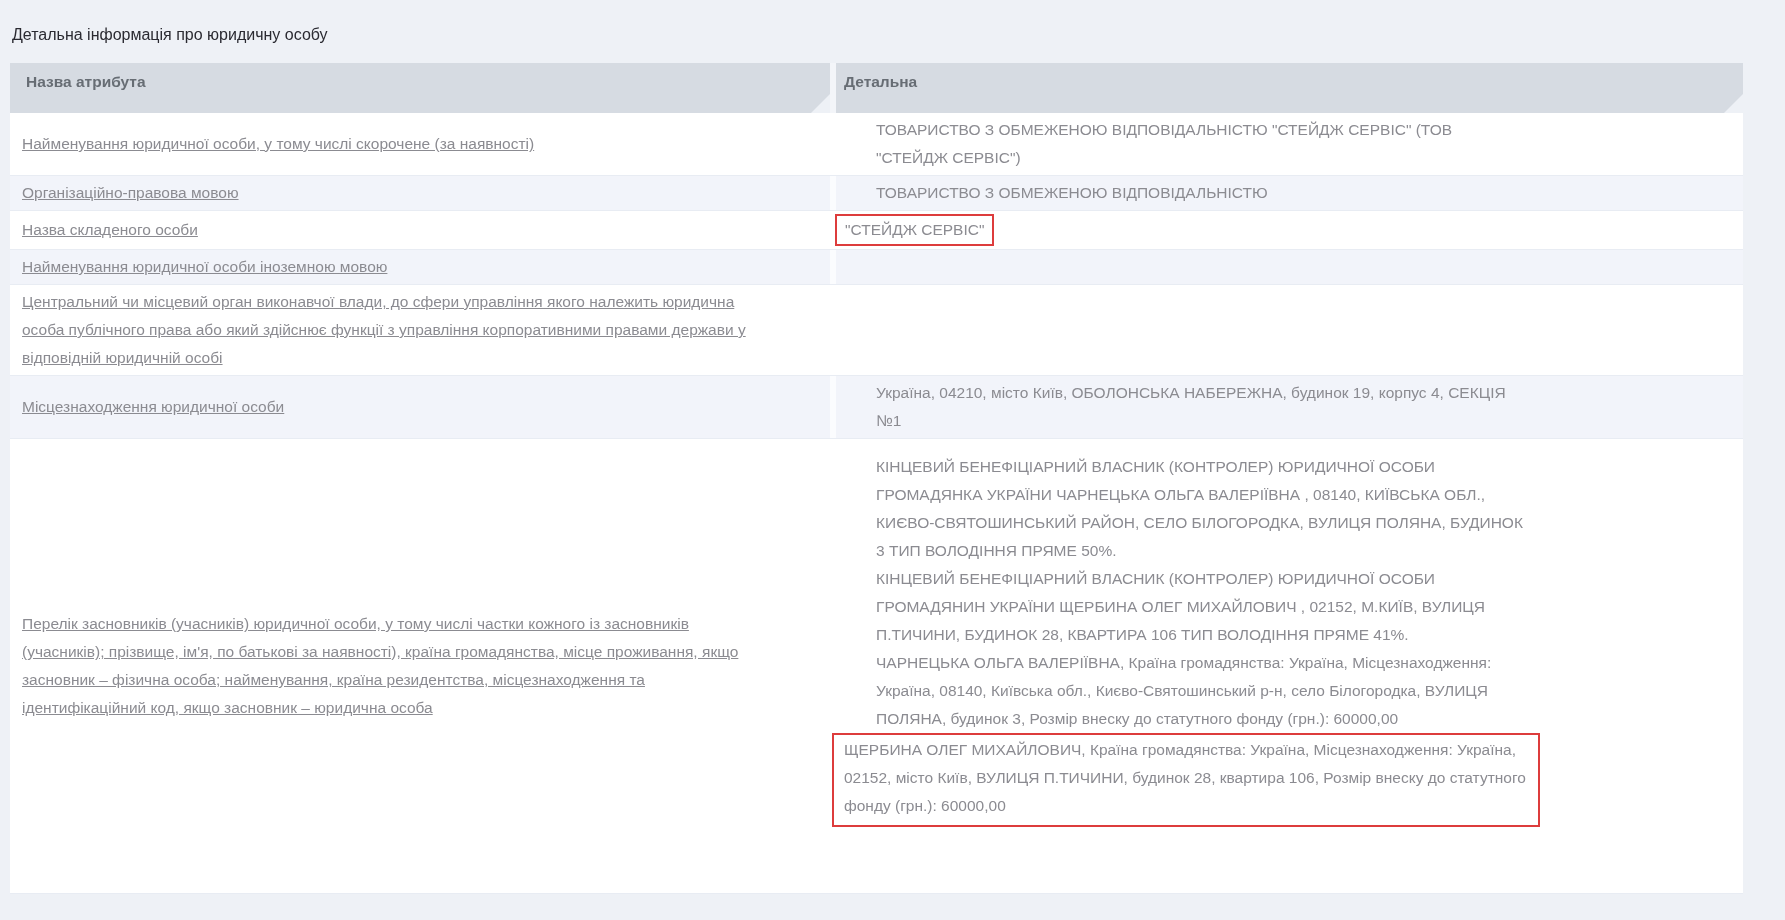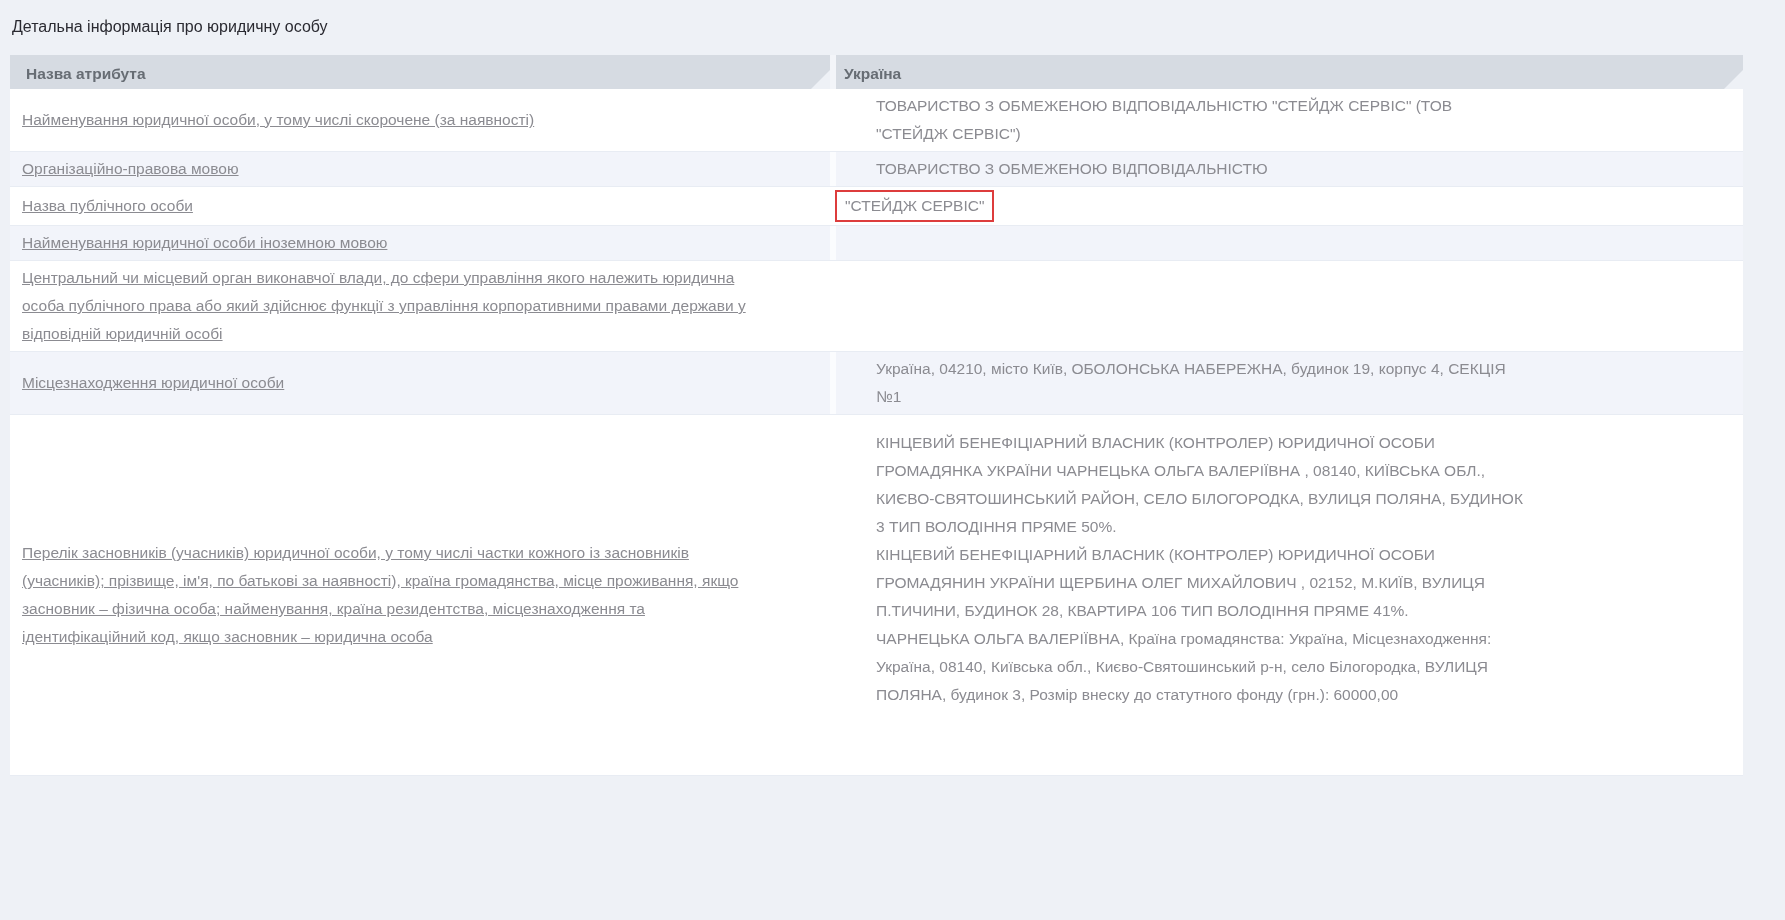--- a/index.html
+++ b/index.html
@@ -3,33 +3,33 @@
 <meta charset="utf-8">
 <style>
   html,body{margin:0;padding:0;}
   body{
     width:1785px;height:920px;overflow:hidden;
     background:#eef1f6;
     font-family:"Liberation Sans","DejaVu Sans",sans-serif;
     -webkit-font-smoothing:antialiased;
   }
   .page-title{
-    margin:18px 0 0 12px;
+    margin:26px 0 0 12px;
     height:37px;
     font-size:16px;
     color:#2a2a31;
   }
   .grid{
     margin-left:10px;
     width:1733px;
   }
   
   .thead{
     display:flex;
-    height:34px;
+    height:50px;
     justify-content:flex-end;
   }
   .th{
     position:relative;
     background:#d6dbe2;
     box-sizing:border-box;
     padding:10px 0 0 16px;
     font-size:15.5px;
     font-weight:bold;
     color:#676d74;
@@ -97,21 +97,21 @@
   <div class="page-title">Детальна інформація про юридичну особу</div>
 
   <div class="grid">
     <div class="thead">
       <div class="th th-label">
         <span>Назва атрибута</span>
         <i class="corner"></i>
       </div>
       <div class="col-gap"></div>
       <div class="th th-value">
-        <span>Україна</span>
+        <span>Детальна</span>
         <i class="corner"></i>
       </div>
     </div>
 
     <div id="rows">
   <div class="row">
     <div class="cell-label">Найменування юридичної особи, у тому числі скорочене (за наявності)</div>
     <div class="row-gap"></div>
     <div class="cell-value">
             <div class="vpart">ТОВАРИСТВО З ОБМЕЖЕНОЮ ВІДПОВІДАЛЬНІСТЮ "СТЕЙДЖ СЕРВІС" (ТОВ "СТЕЙДЖ СЕРВІС")</div>
@@ -122,21 +122,21 @@
   <div class="row">
     <div class="cell-label">Організаційно-правова мовою</div>
     <div class="row-gap"></div>
     <div class="cell-value">
             <div class="vpart">ТОВАРИСТВО З ОБМЕЖЕНОЮ ВІДПОВІДАЛЬНІСТЮ</div>
           </div>
     <div class="cell-fill"></div>
   </div>
 
   <div class="row">
-    <div class="cell-label">Назва публічного особи</div>
+    <div class="cell-label">Назва складеного особи</div>
     <div class="row-gap"></div>
     <div class="cell-value"><span class="vpart red-inline" style="border-color: rgb(221, 60, 60);">"СТЕЙДЖ СЕРВІС"</span></div>
     <div class="cell-fill"></div>
   </div>
 
   <div class="row">
     <div class="cell-label">Найменування юридичної особи іноземною мовою</div>
     <div class="row-gap"></div>
     <div class="cell-value"></div>
     <div class="cell-fill"></div>
@@ -160,19 +160,20 @@
   </div>
 
 
   <div class="row tall">
     <div class="cell-label">Перелік засновників (учасників) юридичної особи, у тому числі частки кожного із засновників (учасників); прізвище, ім'я, по батькові за наявності), країна громадянства, місце проживання, якщо засновник – фізична особа; найменування, країна резидентства, місцезнаходження та ідентифікаційний код, якщо засновник – юридична особа</div>
     <div class="row-gap"></div>
     <div class="cell-value">
             <div class="vpart">КІНЦЕВИЙ БЕНЕФІЦІАРНИЙ ВЛАСНИК (КОНТРОЛЕР) ЮРИДИЧНОЇ ОСОБИ ГРОМАДЯНКА УКРАЇНИ ЧАРНЕЦЬКА ОЛЬГА ВАЛЕРІЇВНА , 08140, КИЇВСЬКА ОБЛ., КИЄВО-СВЯТОШИНСЬКИЙ РАЙОН, СЕЛО БІЛОГОРОДКА, ВУЛИЦЯ ПОЛЯНА, БУДИНОК 3 ТИП ВОЛОДІННЯ ПРЯМЕ 50%.</div>
             <div class="vpart">КІНЦЕВИЙ БЕНЕФІЦІАРНИЙ ВЛАСНИК (КОНТРОЛЕР) ЮРИДИЧНОЇ ОСОБИ ГРОМАДЯНИН УКРАЇНИ ЩЕРБИНА ОЛЕГ МИХАЙЛОВИЧ , 02152, М.КИЇВ, ВУЛИЦЯ П.ТИЧИНИ, БУДИНОК 28, КВАРТИРА 106 ТИП ВОЛОДІННЯ ПРЯМЕ 41%.</div>
             <div class="vpart">ЧАРНЕЦЬКА ОЛЬГА ВАЛЕРІЇВНА, Країна громадянства: Україна, Місцезнаходження: Україна, 08140, Київська обл., Києво-Святошинський р-н, село Білогородка, ВУЛИЦЯ ПОЛЯНА, будинок 3, Розмір внеску до статутного фонду (грн.): 60000,00</div>
+            <div class="vpart red-block" style="border-color: rgb(221, 60, 60);">ЩЕРБИНА ОЛЕГ МИХАЙЛОВИЧ, Країна громадянства: Україна, Місцезнаходження: Україна, 02152, місто Київ, ВУЛИЦЯ П.ТИЧИНИ, будинок 28, квартира 106, Розмір внеску до статутного фонду (грн.): 60000,00</div>
           </div>
     <div class="cell-fill"></div>
   </div>
 </div>
 
   </div>
 </div>
 
 </body></html>

